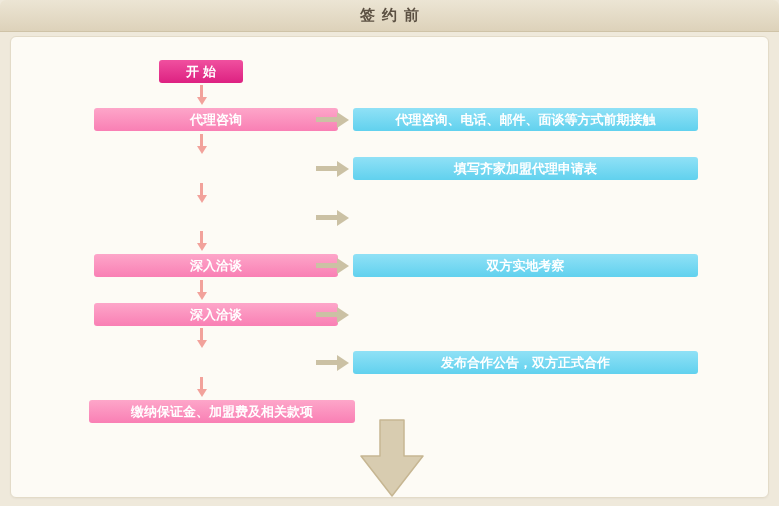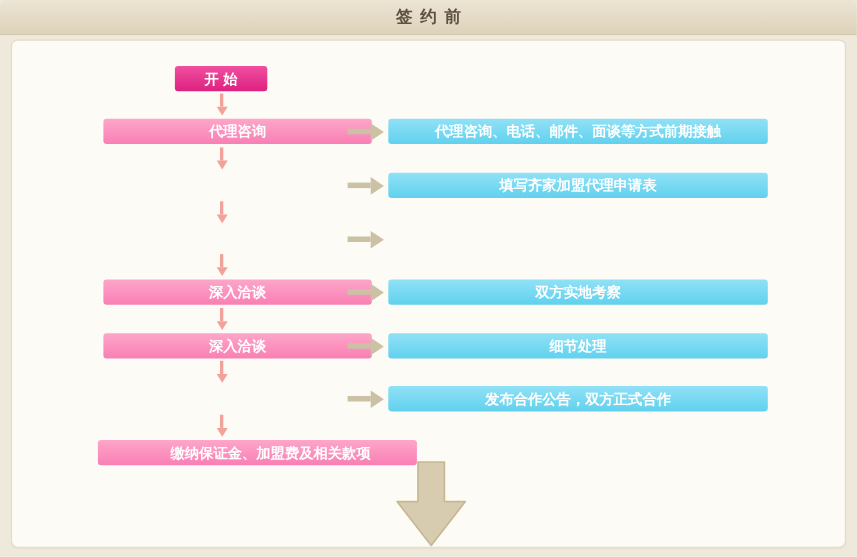--- a/index.html
+++ b/index.html
@@ -61,21 +61,20 @@
     letter-spacing: 4px;
     text-indent: 4px;
   }
   .step {
     left: 83px; width: 244px;
     background: linear-gradient(#fda6c9, #f97fb4);
   }
   .final {
     left: 78px; width: 266px;
     background: linear-gradient(#fda6c9, #f97fb4);
-    padding-left: 24px;
   }
   .detail {
     left: 342px; width: 345px;
     background: linear-gradient(#90e1f6, #61d1ee);
   }
   
   .varrow {
     position: absolute;
     left: 185px;
     width: 11px;
@@ -181,21 +180,20 @@
     <div class="varrow" style="top:243px">
         <span class="stem"></span>
         <span class="head"></span>
       </div>
 
     <div class="box step" style="top:266px">深入洽谈</div>
     <div class="harrow" style="top:266px">
         <i class="bar"></i>
         <i class="tip"></i>
       </div>
-    <div class="box detail" style="top:266px">细节处理</div>
     <div class="varrow" style="top:291px">
         <span class="stem"></span>
         <span class="head"></span>
       </div>
 
     <div class="harrow" style="top:314px">
         <i class="bar"></i>
         <i class="tip"></i>
       </div>
     <div class="box detail" style="top:314px">发布合作公告，双方正式合作</div>

